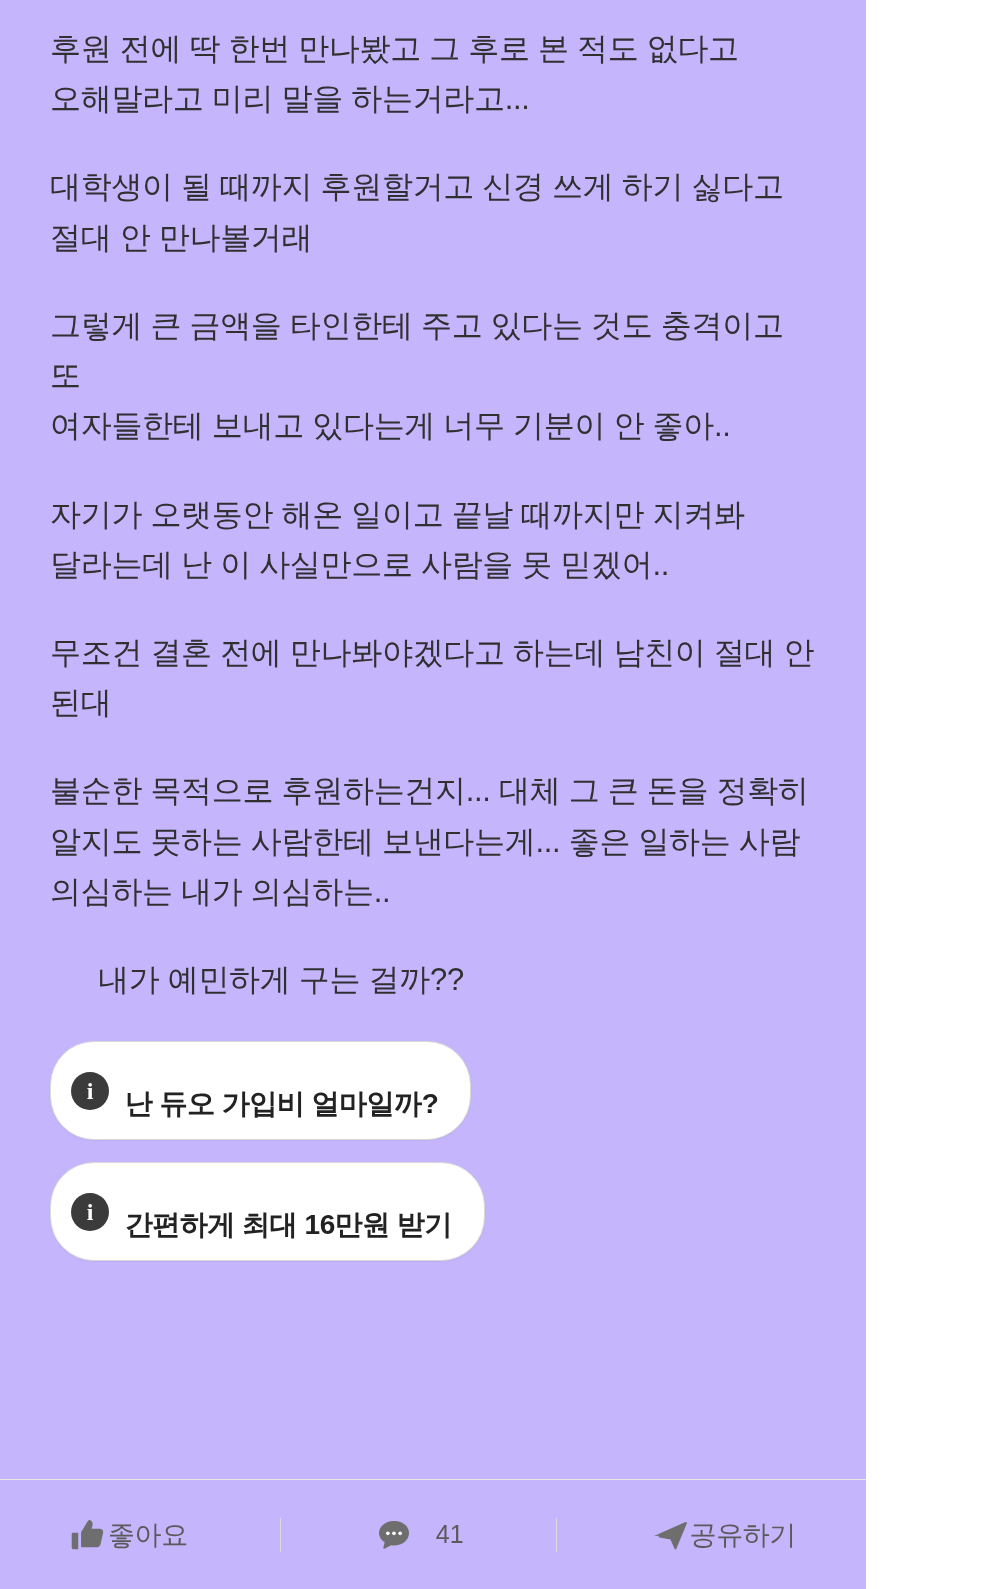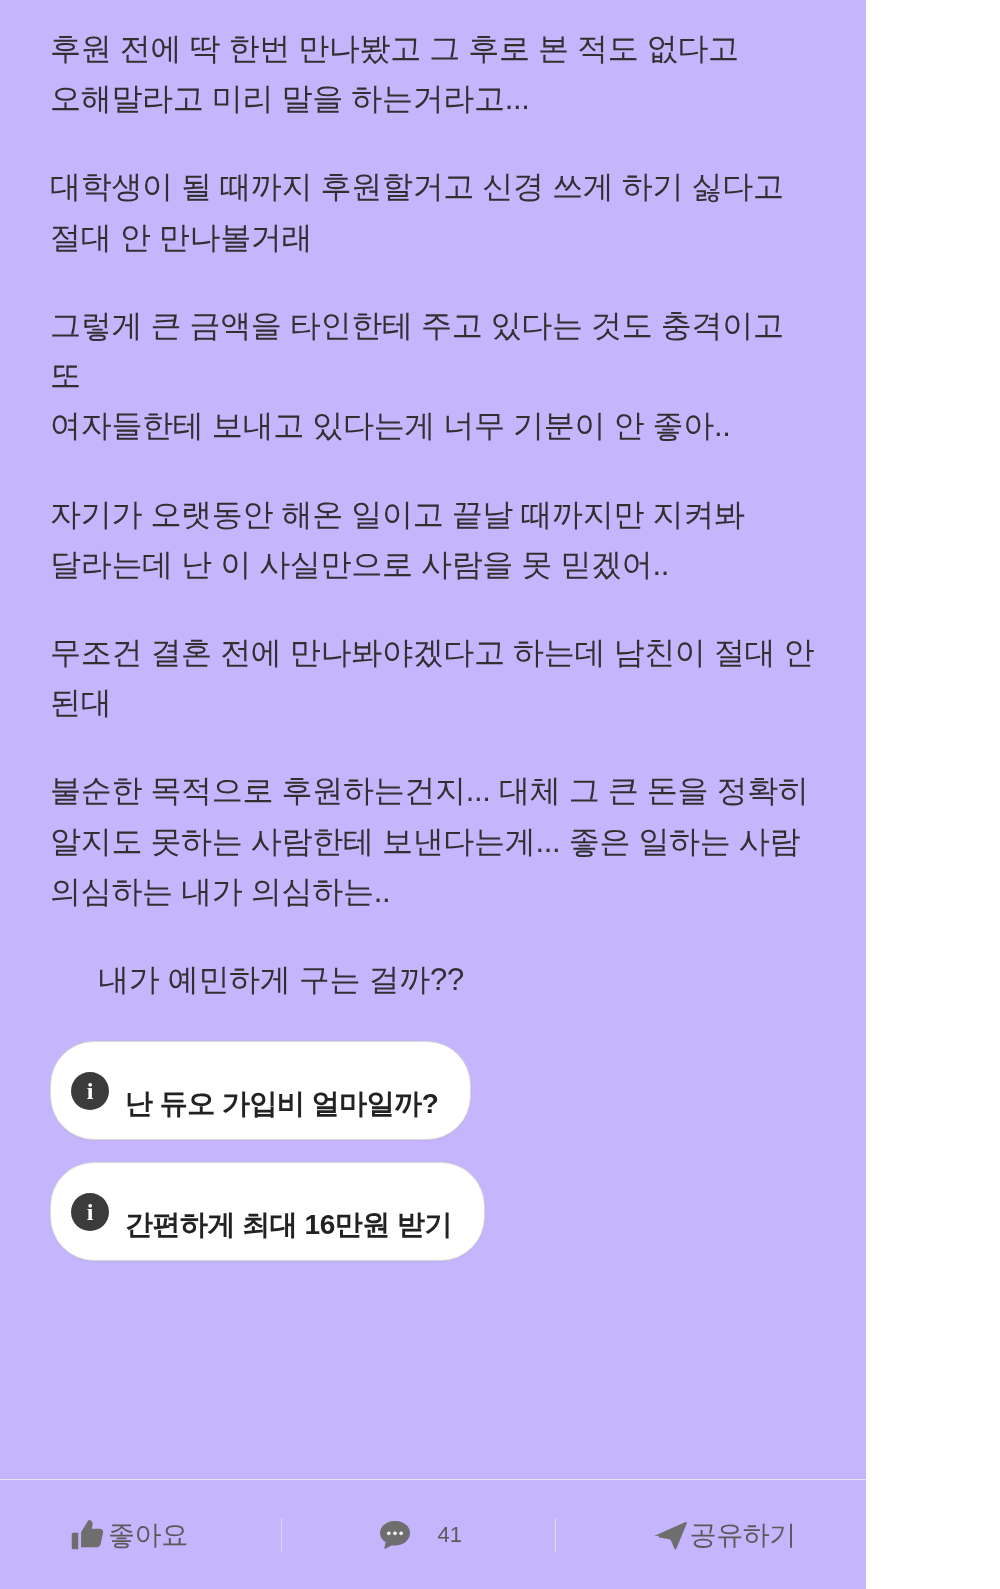--- a/index.html
+++ b/index.html
@@ -108,21 +108,21 @@
     align-items: center;
     cursor: pointer;
     flex: 0 0 auto;
   }
   .action-label {
     font-size: 27px;
     color: #5a5a5a;
     letter-spacing: -0.4px;
   }
   .action-count {
-    font-size: 22px;
+    font-size: 25px;
     color: #5a5a5a;
   }
   .divider {
     width: 1px;
     height: 34px;
     background: #dcdcdc;
     flex: 0 0 auto;
   }
   .ic {
     display: inline-block;

